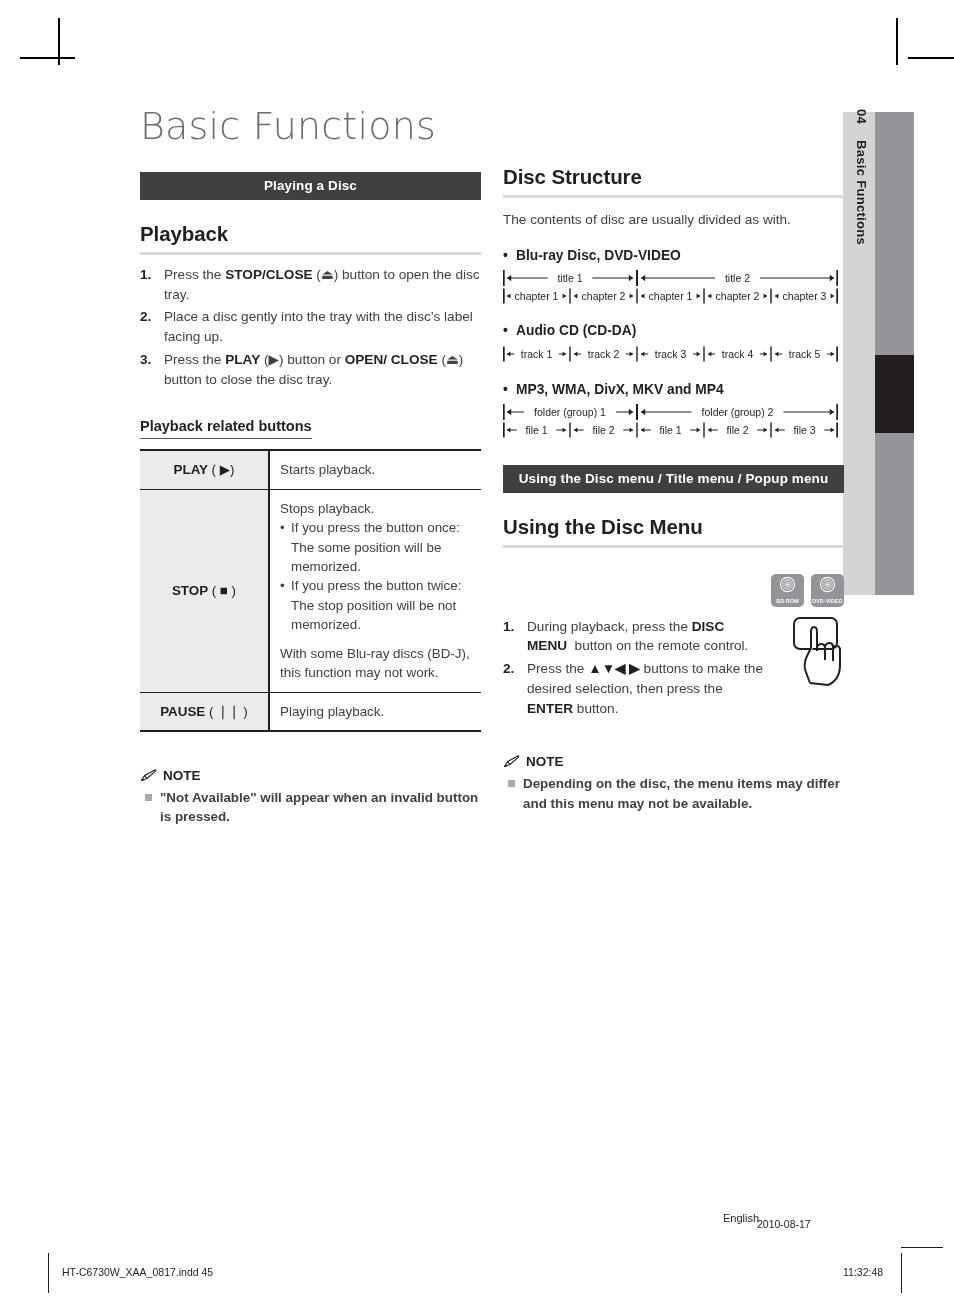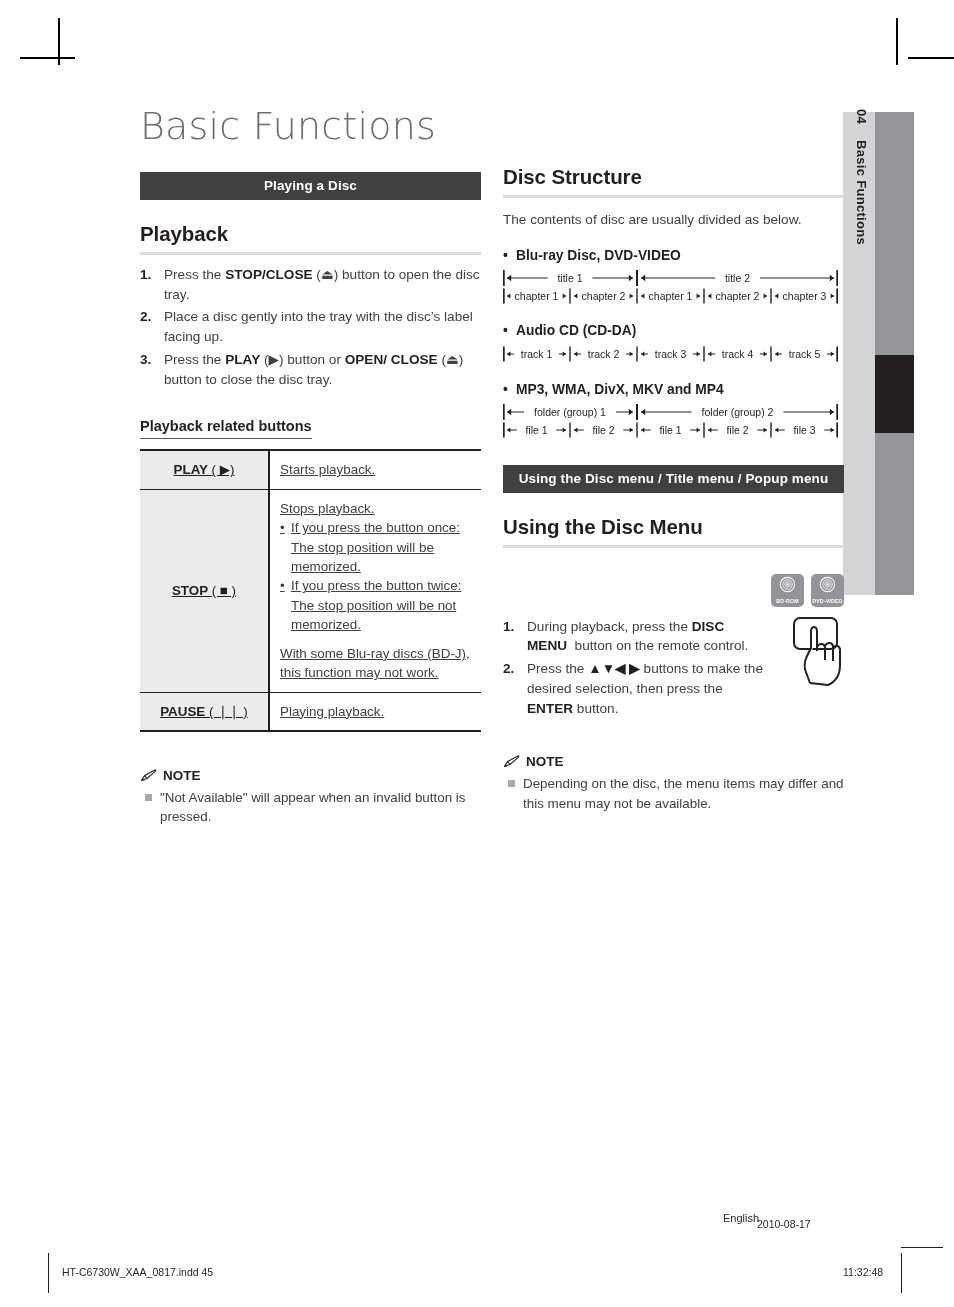--- a/index.html
+++ b/index.html
@@ -53,38 +53,38 @@
     display:flex;font-size:13.6px;line-height:1.45;color:#414042;margin-bottom:3px;
   }
   ol.steps li .num{font-weight:bold;width:24px;flex:0 0 24px;color:#231f20;}
   ol.steps li .txt{flex:1;}
   ol.steps b{color:#231f20;}
   
   table.btntable{border-collapse:collapse;width:100%;margin-top:10px;
     border-top:2px solid #231f20;border-bottom:2px solid #231f20;}
   table.btntable td{
     border-top:1px solid #231f20;vertical-align:middle;
-    font-size:13.4px;line-height:1.45;color:#414042;padding:9px 10px;text-decoration:underline;
+    font-size:13.4px;line-height:1.45;color:#414042;padding:9px 10px;
   }
   table.btntable tr:first-child td{border-top:none;}
   table.btntable td.k{
     width:108px;background:#ebebeb;border-right:2px solid #231f20;
     font-weight:bold;color:#231f20;text-align:center;white-space:nowrap;
   }
   table.btntable td.k .sym{font-weight:normal;}
   table.btntable ul{list-style:none;margin:0;padding:0;}
   table.btntable ul li{display:flex;}
   table.btntable ul li .bul{width:11px;flex:0 0 11px;}
   table.btntable p{margin:0;}
   table.btntable p.gap{margin-top:9px;}
   
   .note{margin-top:36px;}
   .note .title{font-size:13.5px;font-weight:bold;color:#231f20;display:flex;align-items:center;}
   .note .title .pencil{margin-right:6px;display:inline-flex;}
-  .note ul{list-style:none;margin:5px 0 0;padding:0;}
+  .note ul{list-style:none;margin:5px 0 0;padding:0;font-weight:bold;}
   .note ul li{display:flex;font-size:13.4px;line-height:1.45;color:#414042;}
   .note ul li .sq{
     flex:0 0 20px;padding-left:5px;box-sizing:border-box;
   }
   .note ul li .sq i{display:inline-block;width:7px;height:7px;background:#a7a9ac;vertical-align:1px;}
   
   .intro{font-size:13.6px;line-height:1.45;color:#414042;margin-top:12px;}
   .bullet-head{font-size:13.8px;font-weight:bold;color:#231f20;margin-top:18px;display:flex;}
   .bullet-head .dot{width:13px;flex:0 0 13px;}
   .diagram{margin-top:6px;}
@@ -162,21 +162,21 @@
             <p>Starts playback.</p>
           </td>
         </tr>
         <tr>
           <td class="k">STOP <span class="sym">( ■ )</span></td>
           <td>
             <p>Stops playback.</p>
             <ul>
               <li>
                 <span class="bul">•</span>
-                <span>If you press the button once: The stop position will be memorized.</span>
+                <span>If you press the button once: The some position will be memorized.</span>
               </li>
               <li>
                 <span class="bul">•</span>
                 <span>If you press the button twice: The stop position will be not memorized.</span>
               </li>
             </ul>
             <p class="gap">With some Blu-ray discs (BD-J), this function may not work.</p>
           </td>
         </tr>
         <tr>
@@ -205,21 +205,21 @@
           <span>"Not Available" will appear when an invalid button is pressed.</span>
         </li>
       </ul>
   </div>
 </div>
 
 <div class="col" id="col-right">
 
   <h2 class="head" style="margin-top:0">Disc Structure</h2>
 
-  <div class="intro">The contents of disc are usually divided as below.</div>
+  <div class="intro">The contents of disc are usually divided as with.</div>
 
   <div id="disc-groups">
       <div>
         <div class="bullet-head">
           <span class="dot">•</span>
           <span>Blu-ray Disc, DVD-VIDEO</span>
         </div>
         <div class="diagram">
           <svg width="335" height="36" viewBox="0 0 335 36">
             <line x1="4" y1="27" x2="5.875" y2="27" stroke="#231f20" stroke-width="1"></line>

